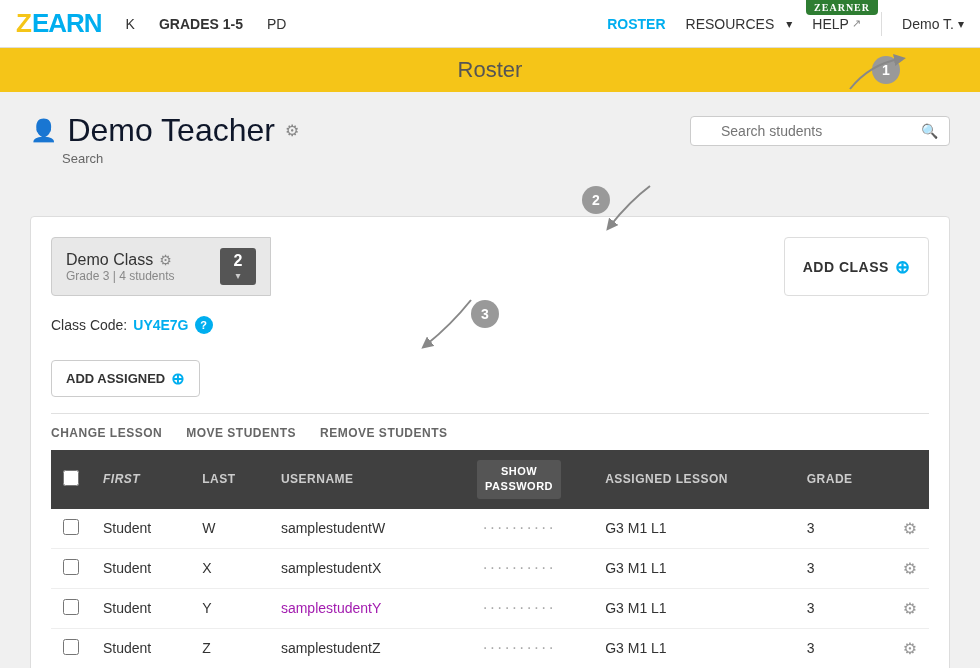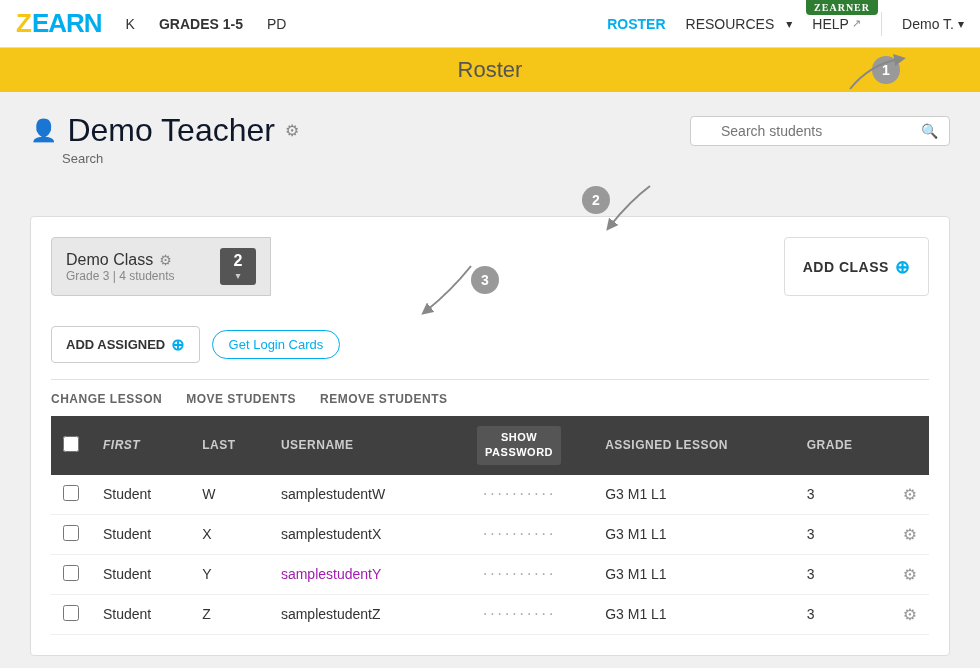--- a/index.html
+++ b/index.html
@@ -100,40 +100,42 @@
           <span style="font-size:16px; font-weight:700;">2</span>
           <span style="font-size:10px; color:#ccc;">▾</span>
         </div>
       </div>
       <div style="margin-left:auto; display:flex; align-items:center; gap:6px; background:#fff; border:1px solid #ddd; border-radius:4px; padding:10px 18px; cursor:pointer;justify-content:space-between;">
         <span style="font-size:14px; font-weight:700; color:#333; letter-spacing:0.5px;">ADD CLASS</span>
         <span style="color:#00aeef; font-size:18px; font-weight:700;">⊕</span>
       </div>
     </div>
 
+    <div style="display:flex; align-items:center; gap:6px; margin-bottom:16px;">
+      <span style="font-size:14px; color:#333; font-weight:400;">Class Code:</span>
+      <span style="font-weight:700; color:#00aeef; font-size:14px;">UY4E7G</span>
+      <span style="width:18px; height:18px; border-radius:50%; background:#00aeef; color:#fff; font-size:11px; font-weight:700; display:inline-flex; align-items:center; justify-content:center; cursor:pointer;">?</span>
+    </div>
 
     <div style="position:relative; height:10px; pointer-events:none;">
       <div style="position:absolute; left:420px; top:-50px; width:28px; height:28px; border-radius:50%; background:#999; color:#fff; font-size:14px; font-weight:700; display:flex; align-items:center; justify-content:center;">3</div>
       <svg style="position:absolute; left:360px; top:-55px;" width="80" height="60" viewBox="0 0 80 60">
         <path d="M60 5 Q40 30 15 50" stroke="#888" stroke-width="2" fill="none" marker-end="url(#arrow3)"></path>
         <defs>
             <marker id="arrow3" markerWidth="6" markerHeight="6" refX="3" refY="3" orient="auto">
               <path d="M0,0 L6,3 L0,6 Z" fill="#888"></path>
             </marker>
           </defs>
       </svg>
     </div>
 
     <div style="display:flex; align-items:center; gap:12px; margin-bottom:16px;">
       <button style="display:flex; align-items:center; gap:6px; background:#fff; border:1px solid #ccc; border-radius:4px; padding:8px 14px; cursor:pointer; font-size:13px; font-weight:600; color:#333;">
         <span>ADD ASSIGNED</span>
         <span style="color:#00aeef; font-size:16px; font-weight:700;">⊕</span>
-      </button>
-      <button style="border:1.5px solid #00aeef; border-radius:20px; padding:6px 16px; background:#fff; color:#00aeef; font-size:13px; cursor:pointer; font-weight:400;">
-        <span>Get Login Cards</span>
       </button>
     </div>
 
     <hr style="border:none; border-top:1px solid #e0e0e0; margin-bottom:12px;">
 
     <div style="display:flex; align-items:center; gap:24px; margin-bottom:10px;">
       <span style="font-size:12px; color:#666; font-weight:600; cursor:pointer; letter-spacing:0.5px;">CHANGE LESSON</span>
       <span style="font-size:12px; color:#666; font-weight:600; cursor:pointer; letter-spacing:0.5px;">MOVE STUDENTS</span>
       <span style="font-size:12px; color:#666; font-weight:600; cursor:pointer; letter-spacing:0.5px;">REMOVE STUDENTS</span>
     </div>

